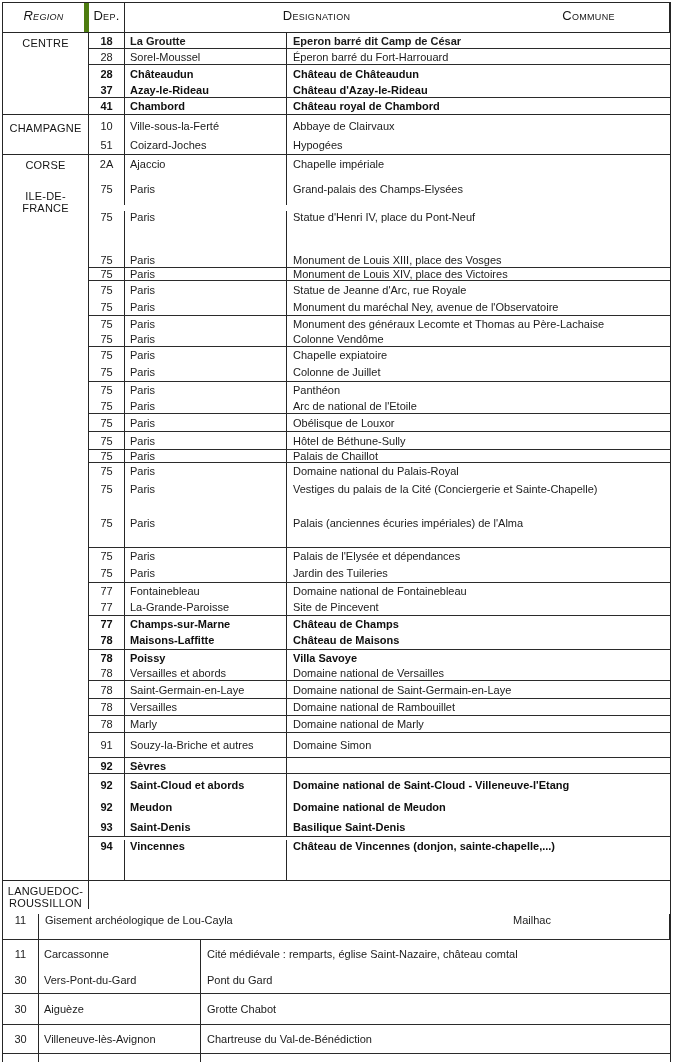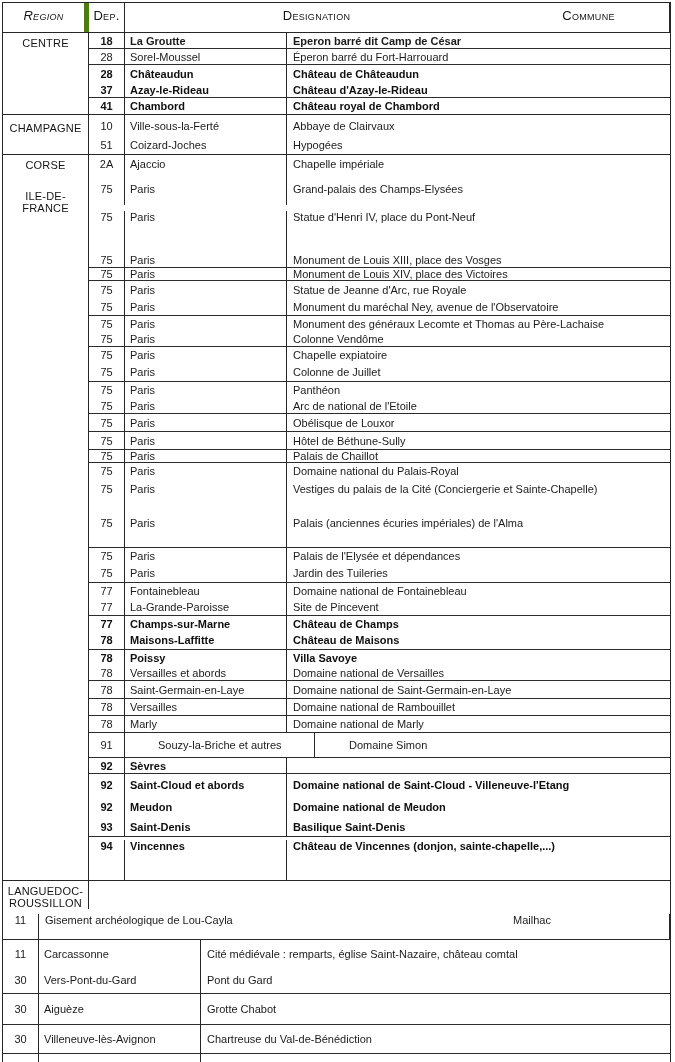--- a/index.html
+++ b/index.html
@@ -261,21 +261,21 @@
           <div class="trow b" style="height: 17px;">
             <div class="cell cell-dep">78</div>
             <div class="cell cell-com">Versailles</div>
             <div class="cell cell-des">Domaine national de Rambouillet</div>
           </div>
           <div class="trow b" style="height: 17px;">
             <div class="cell cell-dep">78</div>
             <div class="cell cell-com">Marly</div>
             <div class="cell cell-des">Domaine national de Marly</div>
           </div>
-          <div class="trow b" style="height: 25px; gap: 28px;">
+          <div class="trow b" style="height: 25px;">
             <div class="cell cell-dep">91</div>
             <div class="cell cell-com">Souzy-la-Briche et autres</div>
             <div class="cell cell-des">Domaine Simon</div>
           </div>
           <div class="trow b bold" style="height: 16px;">
             <div class="cell cell-dep">92</div>
             <div class="cell cell-com">Sèvres</div>
           </div>
           <div class="trow bold" style="height: 22px;">
             <div class="cell cell-dep">92</div>

